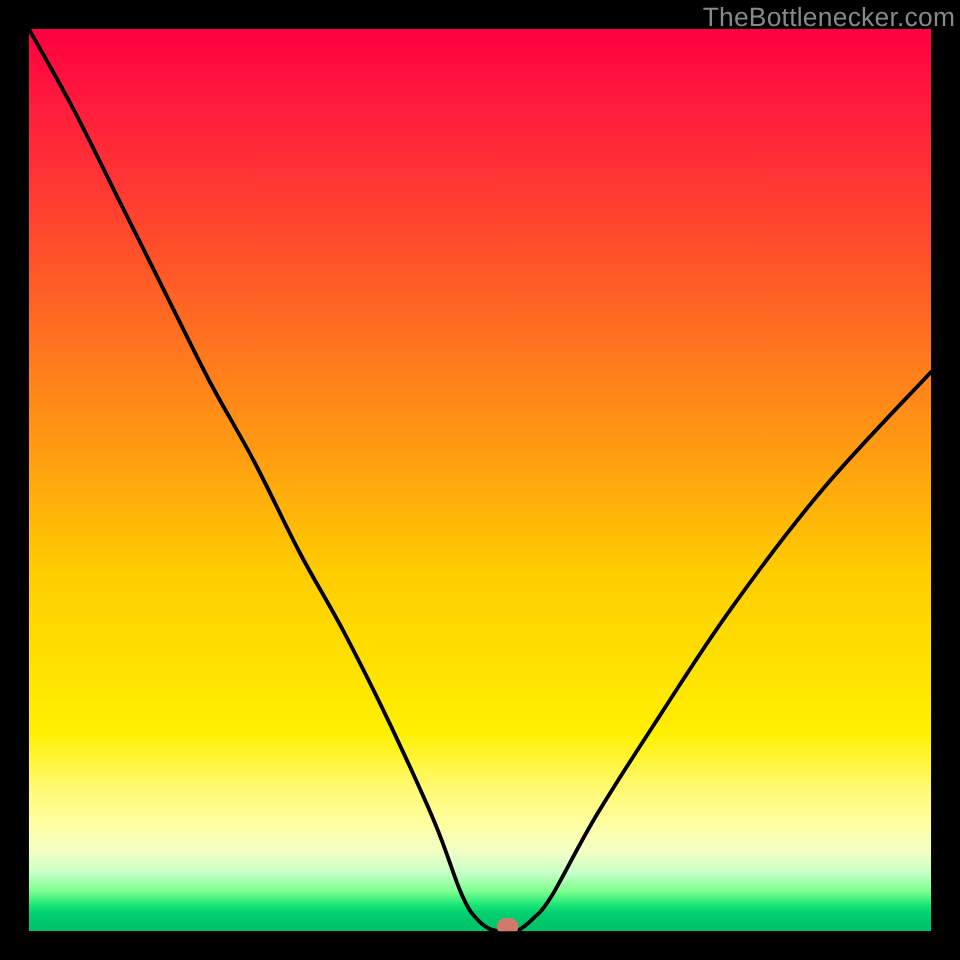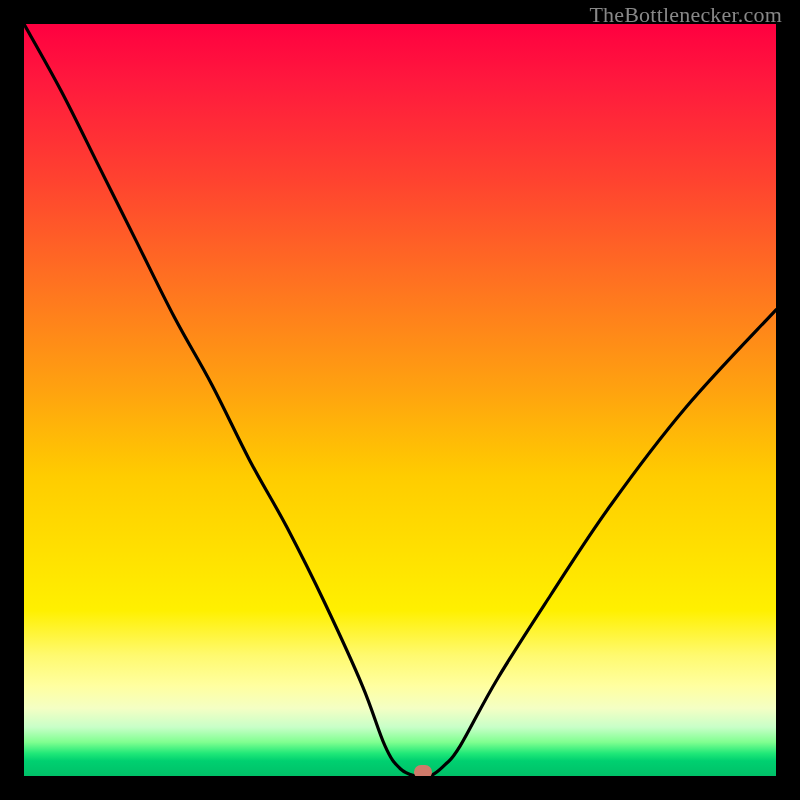--- a/index.html
+++ b/index.html
@@ -50,23 +50,23 @@
   .curve-svg {
     position: absolute;
     left: 0;
     top: 0;
     width: 100%;
     height: 100%;
   }
   .attribution {
     position: absolute;
     top: 2px;
-    right: 18px;
+    right: 4px;
     color: #888;
-    font-family: Liberation Serif, serif;
+    font-family: Liberation Sans, sans-serif;
     font-size: 22px;
     font-weight: 500;
     letter-spacing: 0.2px;
   }
   .marker {
     position: absolute;
     width: 18px;
     height: 14px;
     background: #cf7a6a;
     border-radius: 8px;

